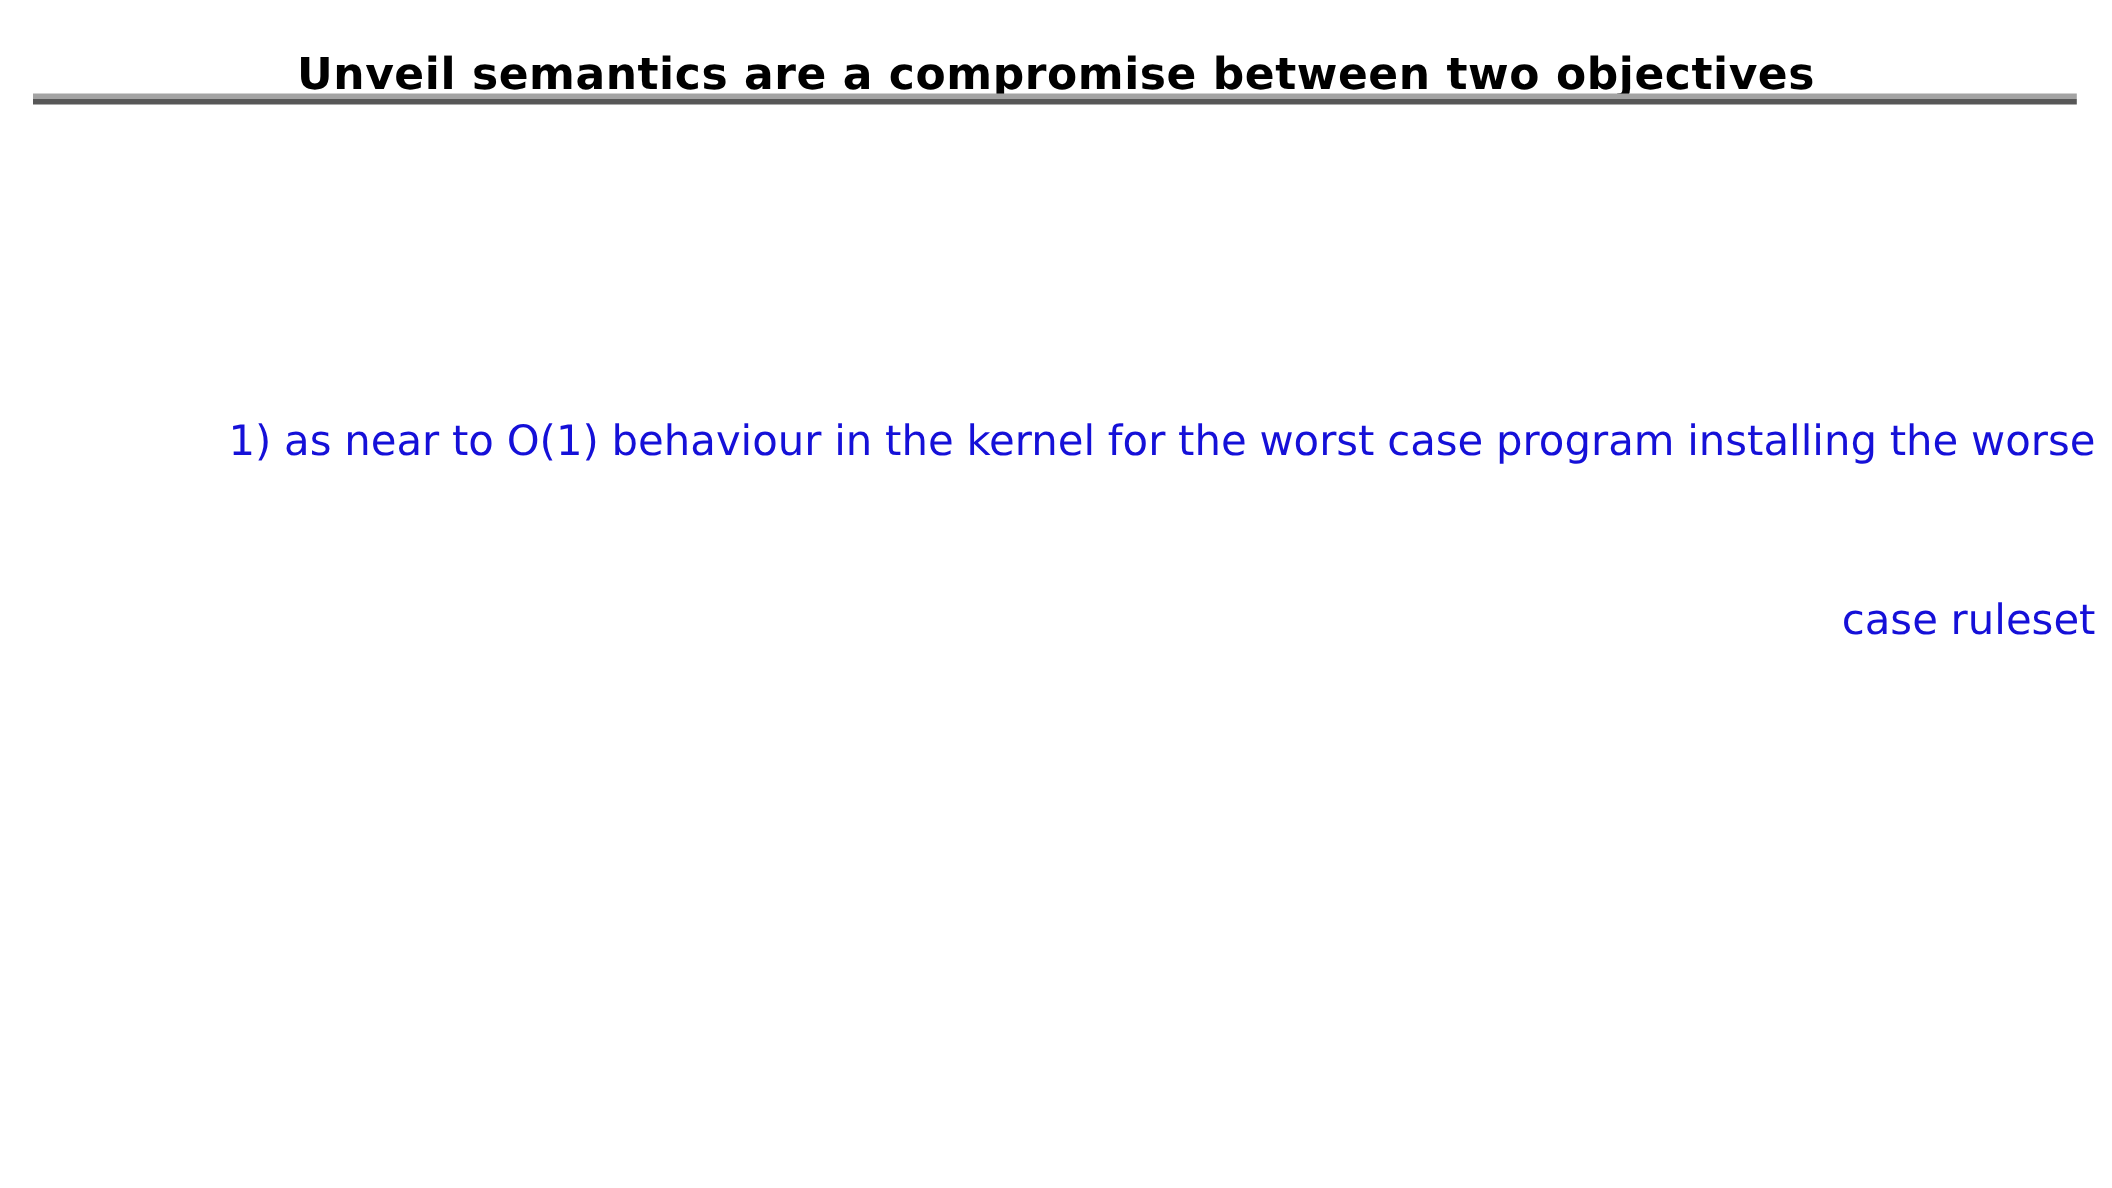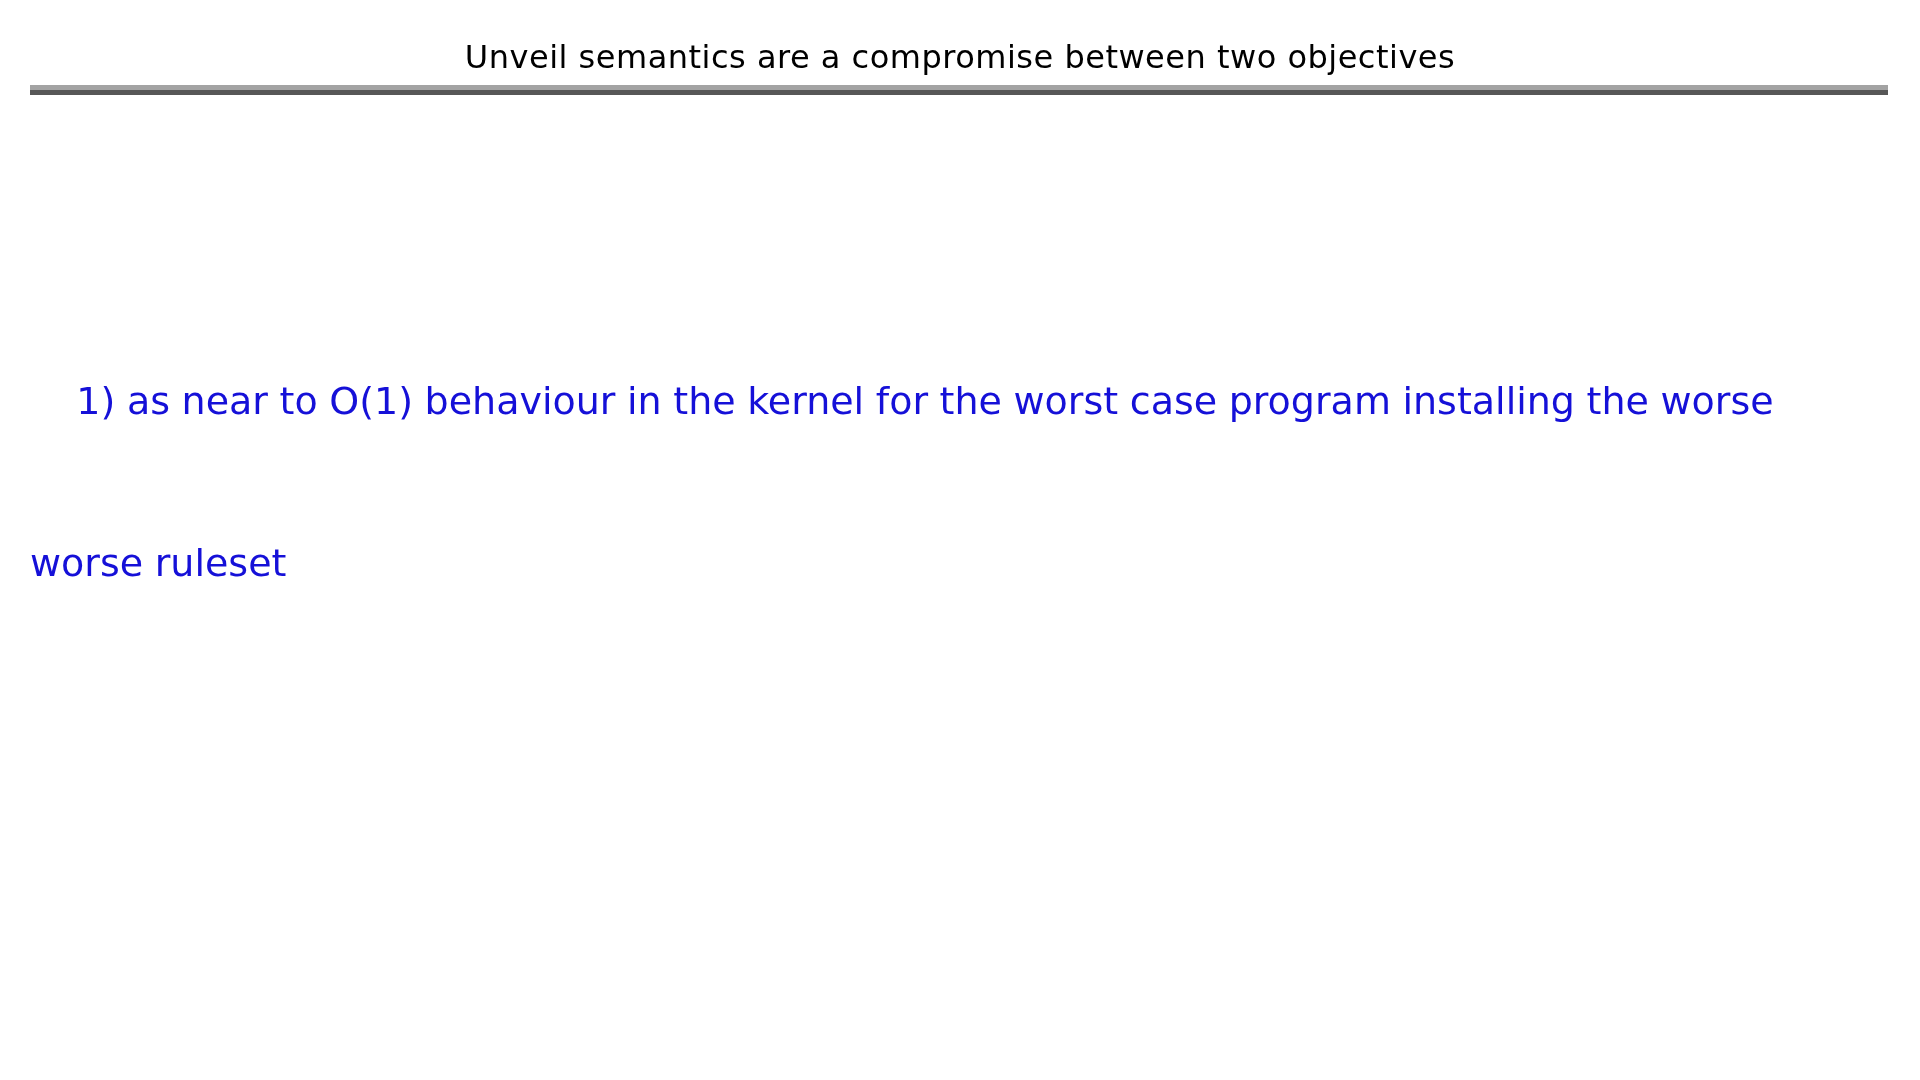--- a/index.html
+++ b/index.html
@@ -25,22 +25,22 @@
 
   
   .slide-title {
     position: absolute;
     top: 18px;
     left: 0;
     width: 1920px;
     text-align: center;
     color: #000000;
     font-family: "DejaVu Sans", sans-serif;
-    font-weight: normal;
-    font-size: 32px;
+    font-weight: bold;
+    font-size: 40px;
     letter-spacing: 0.5px;
     line-height: 1.15;
     white-space: nowrap;
   }
 
   
   .title-rule {
     position: absolute;
     top: 85px;
     left: 30px;
@@ -67,20 +67,21 @@
     font-size: 38px;
     line-height: 54px;
     white-space: pre-wrap;
     word-spacing: -0.5px;
   }
 
   .line {
     display: block;
     min-height: 54px;
     white-space: pre;
+    text-align: right;
   }
   .line.blank {
     height: 54px;
   }
 
   
   .block {
     display: block;
   }
 </style>
@@ -93,21 +94,21 @@
 
   <div class="title-rule">
     <div class="rule-top"></div>
     <div class="rule-bottom"></div>
   </div>
 
   <div class="body-area">
 
     <div class="block">
       <span class="line">    1) as near to O(1) behaviour in the kernel for the worst case program installing the worse</span>
-      <span class="line">worse ruleset</span>
+      <span class="line">case ruleset</span>
     </div>
 
     <span class="line blank"></span>
 
     
 
     
 
     
 

